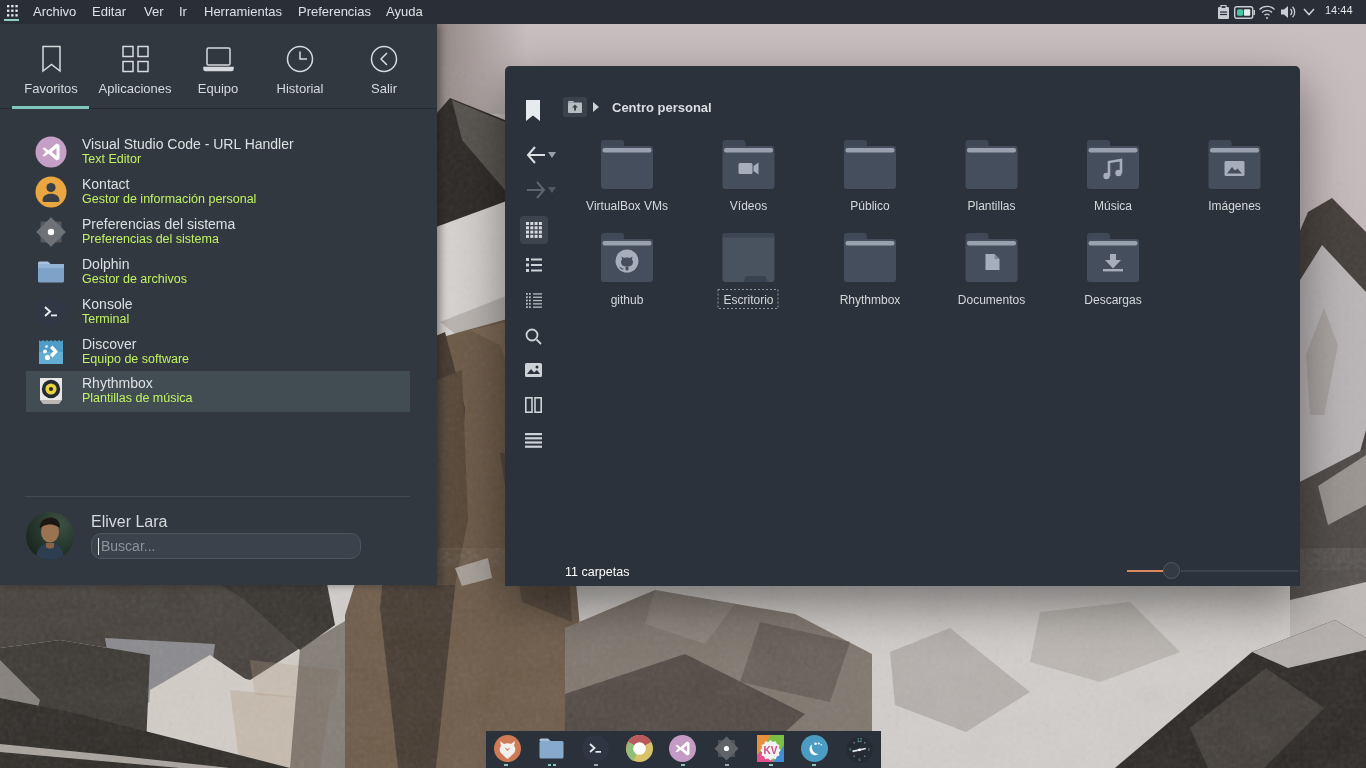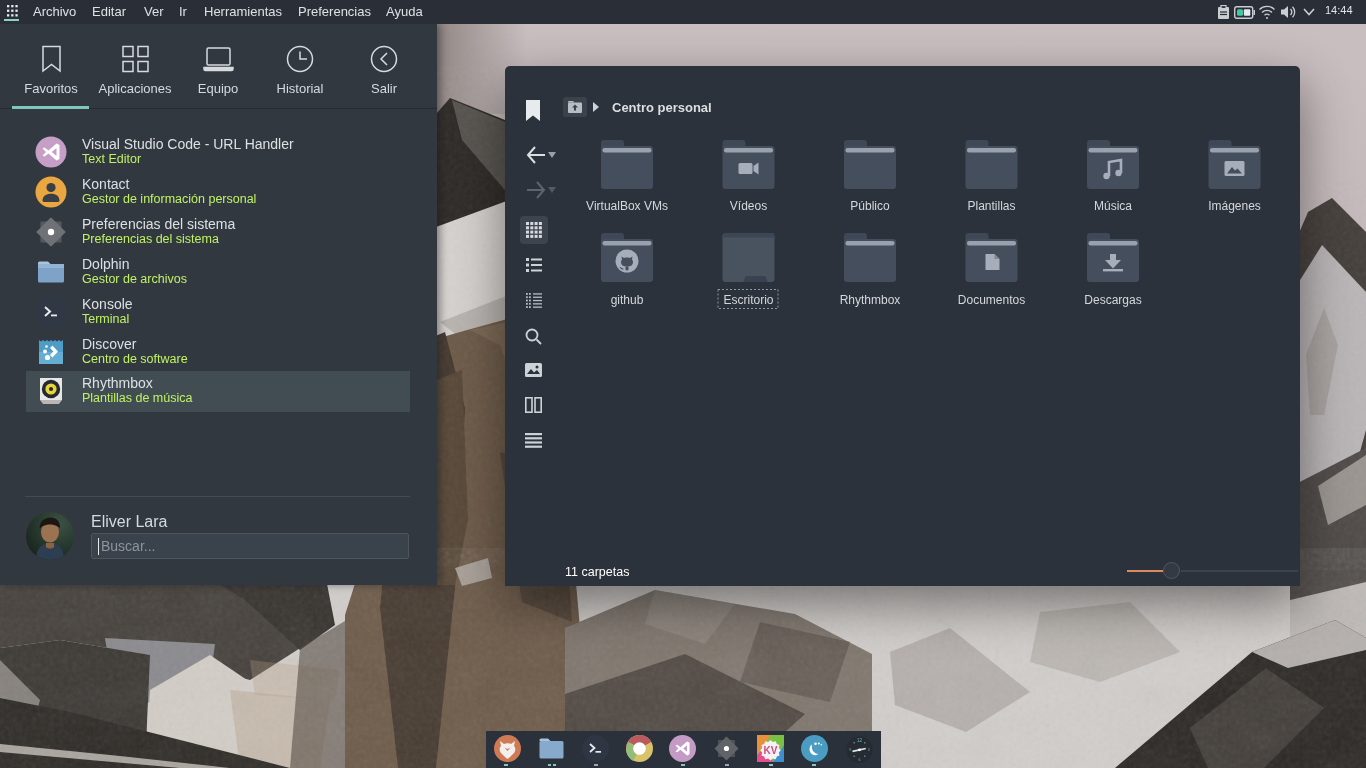--- a/index.html
+++ b/index.html
@@ -243,21 +243,21 @@
   <div class="row" style="top:308px">
     <svg class="ric" viewBox="0 0 32 32">
           <path d="M4 4 L6 5.5 L8 4 L10 5.5 L12 4 L14 5.5 L16 4 L18 5.5 L20 4 L22 5.5 L24 4 L26 5.5 L28 4 V28 H4 Z" fill="#4d9dc7"></path>
           <path d="M4 16 H28 V28 H4 Z" fill="#65aed3"></path>
           <path d="M17.5 9.5 L23 15.5 L17.5 21.5 L15 19 L18.3 15.5 L15 12 Z" fill="#fff"></path>
           <circle cx="11.5" cy="10.5" r="1.3" fill="#fff"></circle>
           <circle cx="10" cy="15.5" r="2" fill="#fff"></circle>
           <circle cx="12.5" cy="21.5" r="2.6" fill="#fff"></circle>
         </svg>
     <div class="rt1">Discover</div>
-    <div class="rt2">Centro de software</div>
+    <div class="rt2">Equipo de software</div>
   </div>
   <div class="row rowh" style="top:347px;left:26px;width:384px;height:41px">
     <svg class="ric" style="left:9px;top:4px" viewBox="0 0 32 32">
           <path d="M5 3 H27 V25 L24 29 H8 L5 25 Z" fill="#b9b6b3"></path>
           <rect x="5" y="3" width="22" height="22" fill="#e9e7e5"></rect>
           <circle cx="16" cy="14" r="9.2" fill="#252a31"></circle>
           <circle cx="16" cy="14" r="5.6" fill="#ead43c"></circle>
           <circle cx="16" cy="14" r="2.1" fill="#252a31"></circle>
         </svg>
     <div class="rt1" style="left:56px">Rhythmbox</div>
@@ -278,21 +278,21 @@
         </defs>
     <g clip-path="url(#avc)">
           <rect width="48" height="48" fill="url(#avbg)"></rect>
     <path d="M10 48 C10 36 16 31 24 31 C32 31 38 36 38 48 Z" fill="#2c3e50"></path>
     <ellipse cx="24" cy="20" rx="9" ry="10.5" fill="#9c7350"></ellipse>
     <path d="M13.5 17 C13.5 9 19 5.5 24.5 5.5 C30 5.5 34.5 9.5 34 16 C30 13 26 12.5 24 12.5 C20 12.5 15.5 14 13.5 17 Z" fill="#1d1713"></path>
     <path d="M20 35 C22 37 26 37 28 35 L28 31 L20 31 Z" fill="#8a6344"></path>
         </g>
   </svg>
   <div class="abs" style="left:91px;top:489px;font-size:16px;color:#d6dadd">Eliver Lara</div>
-  <div class="abs" style="left:91px;top:509px;width:318px;height:26px;background:#3a424c;border:1px solid #4d565f;border-radius:2px">
+  <div class="abs" style="left:91px;top:509px;width:270px;height:26px;background:#3a424c;border:1px solid #4d565f;border-radius:10px">
     <div class="abs" style="left:6px;top:4px;width:1px;height:17px;background:#e8ebee"></div>
     <div class="abs" style="left:9px;top:4px;font-size:14px;color:#8d949c">Buscar...</div>
   </div>
 </div>
 
 <div class="abs" id="win">
 
   <svg class="abs" style="left:21px;top:34px" width="14" height="21" viewBox="0 0 14 21">
         <path d="M0 0 H14 V21 L7 15.5 L0 21 Z" fill="#e8ebee"></path>
       </svg>

